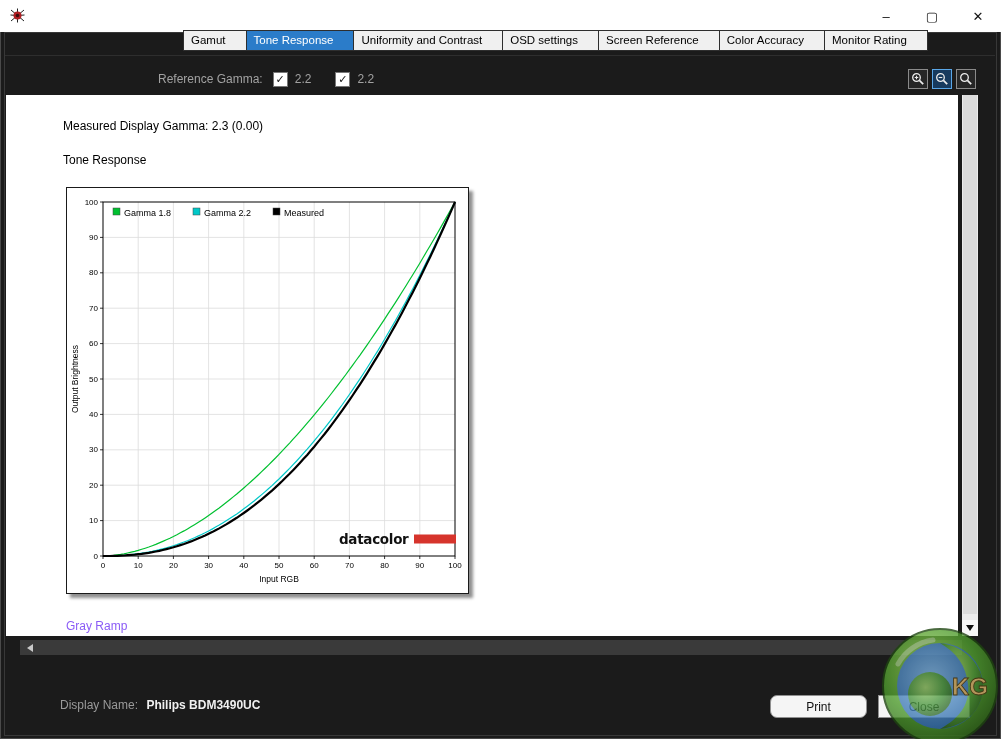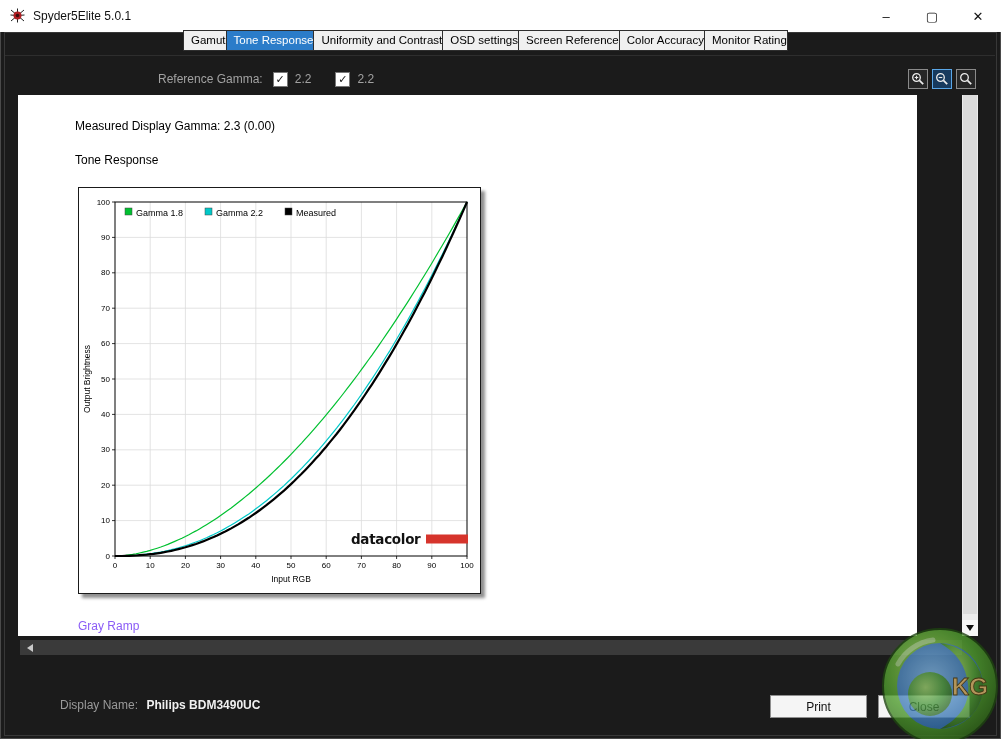--- a/index.html
+++ b/index.html
@@ -8,42 +8,42 @@
        box-shadow:inset 0 0 0 1px #4a4a4a;}
   
   .titlebar{position:absolute;top:0;left:0;width:100%;height:32px;background:#ffffff;}
   .appicon{position:absolute;left:9px;top:7px;}
   .wtitle{position:absolute;left:33px;top:0;line-height:32px;font-size:12px;color:#111;}
   .wincontrols{position:absolute;right:0;top:0;height:32px;display:flex;}
   .wbtn{width:46px;height:32px;display:flex;align-items:center;justify-content:center;
         font-size:13px;color:#111;cursor:pointer;}
   
   .tabs{position:absolute;left:183px;top:30px;display:flex;z-index:6;}
-  .tab{background:#f0f0f0;border:1px solid #2e2e2e;border-left:none;padding:3px 0 4px 7px;
+  .tab{background:#f0f0f0;border:1px solid #2e2e2e;border-left:none;padding:3px 20px 4px 7px;
        font-size:11.5px;color:#000;cursor:pointer;white-space:nowrap;}
   .tab:first-child{border-left:1px solid #2e2e2e;}
   .tab.active{background:#2b7cc9;color:#fff;}
   
   .frame{position:absolute;left:4px;top:32px;width:991px;height:702px;border:1px solid #383838;pointer-events:none;}
   .topline{position:absolute;left:5px;top:55px;width:990px;height:1px;background:#2e2e2e;}
   
   .refrow{position:absolute;left:117px;top:70px;display:flex;align-items:center;
           font-size:12px;color:#a2a2a2;height:18px;margin-left:41px;}
   .cb{width:13px;height:13px;background:#fff;border:1px solid #777;display:inline-flex;
       align-items:center;justify-content:center;font-size:11px;line-height:11px;color:#111;
       margin:0 7px 0 10px;cursor:pointer;}
   .cb.second{margin-left:24px;}
   .glabel{color:#a2a2a2;}
   
   .zoomrow{position:absolute;left:908px;top:69px;display:flex;gap:4px;z-index:6;}
   .zbtn{width:20px;height:20px;display:flex;align-items:center;justify-content:center;
         border:1px solid #8a8a8a;background:#262626;cursor:pointer;box-sizing:border-box;}
   .zbtn.active{border-color:#5aa7e8;background:#173a5e;}
   
-  .panel{position:absolute;left:18px;top:95px;width:863px;height:541px;background:#ffffff;padding-left:36px;}
+  .panel{position:absolute;left:6px;top:95px;width:952px;height:541px;background:#ffffff;}
   .mtext{position:absolute;left:57px;top:24px;font-size:12px;color:#000;}
   .stitle{position:absolute;left:57px;top:58px;font-size:12px;color:#000;}
   .chartbox{position:absolute;left:60px;top:92px;width:401px;height:405px;background:#fff;
             border:1px solid #1a1a1a;box-shadow:4px 4px 3px #909090;}
   .gtitle{position:absolute;left:60px;top:524px;font-size:12px;color:#8b5cf6;}
   
   .vscroll{position:absolute;left:962px;top:95px;width:16px;height:541px;background:#ececec;}
   .vthumb{position:absolute;left:1px;top:0;width:14px;height:519px;background:#dcdcdc;}
   .vdown{position:absolute;left:0;bottom:0;width:16px;height:16px;background:#f6f6f6;
          display:flex;align-items:center;justify-content:center;cursor:pointer;}
@@ -52,38 +52,37 @@
   .hscroll{position:absolute;left:20px;top:640px;width:942px;height:15px;background:#3a3a3a;}
   .hleft{position:absolute;left:2px;top:0;width:16px;height:15px;display:flex;
          align-items:center;justify-content:center;cursor:pointer;}
   .hleft::after{content:"";border-top:4px solid transparent;border-bottom:4px solid transparent;
                 border-right:6px solid #c9c9c9;}
   
   .frow{position:absolute;left:60px;top:698px;font-size:12px;color:#9a9a9a;}
   .dvalue{color:#f0f0f0;font-weight:bold;margin-left:5px;margin-top:12px;}
   .btn{position:absolute;height:23px;background:#f5f5f5;border:1px solid #8f8f8f;
        font-size:12px;color:#111;font-family:"Liberation Sans",sans-serif;cursor:pointer;}
-  .print{left:770px;top:695px;width:97px;}
+  .print{left:770px;top:695px;width:97px;border-radius:7px;}
   .closebtn{left:878px;top:695px;width:92px;}
   .watermark{position:absolute;left:878px;top:624px;z-index:30;opacity:.8;}
 </style>
 </head>
 <body>
 
 <div class="win">
 
   <div class="titlebar">
     <svg class="appicon" width="17" height="17" viewBox="0 0 17 17">
       <g stroke="#222" stroke-width="1" fill="none">
         <path d="M8.5 8.5 L2 3 M8.5 8.5 L1.5 8 M8.5 8.5 L2 14 M8.5 8.5 L15 3 M8.5 8.5 L15.5 8 M8.5 8.5 L15 14 M8.5 8.5 L8.5 1.5 M8.5 8.5 L8.5 15.5"></path>
       </g>
       <circle cx="8.5" cy="8.5" r="4" fill="#b01e22"></circle>
       <circle cx="8.5" cy="8.5" r="1.8" fill="#3a0d0e"></circle>
     </svg>
-    <span class="wtitle">Spyder5Elite 5.0.1</span>
     <div class="wincontrols">
       <div class="wbtn">–</div>
       <div class="wbtn">▢</div>
       <div class="wbtn">✕</div>
     </div>
   </div>
 
   <div class="frame"></div>
   <div class="topline"></div>
 

